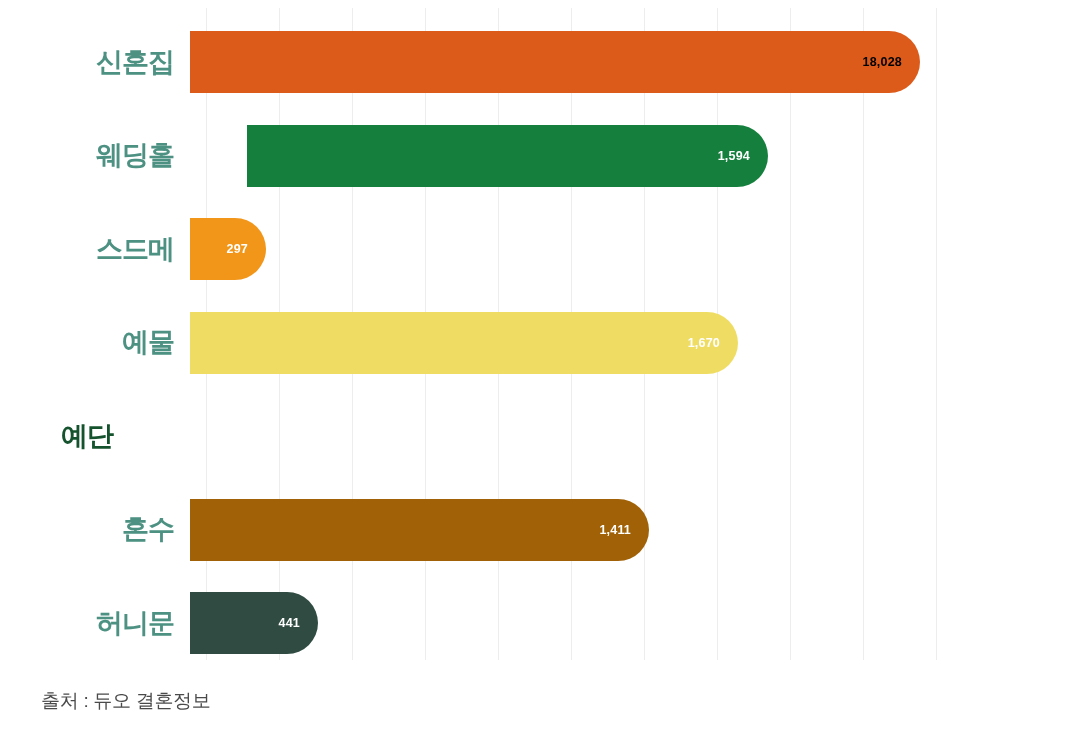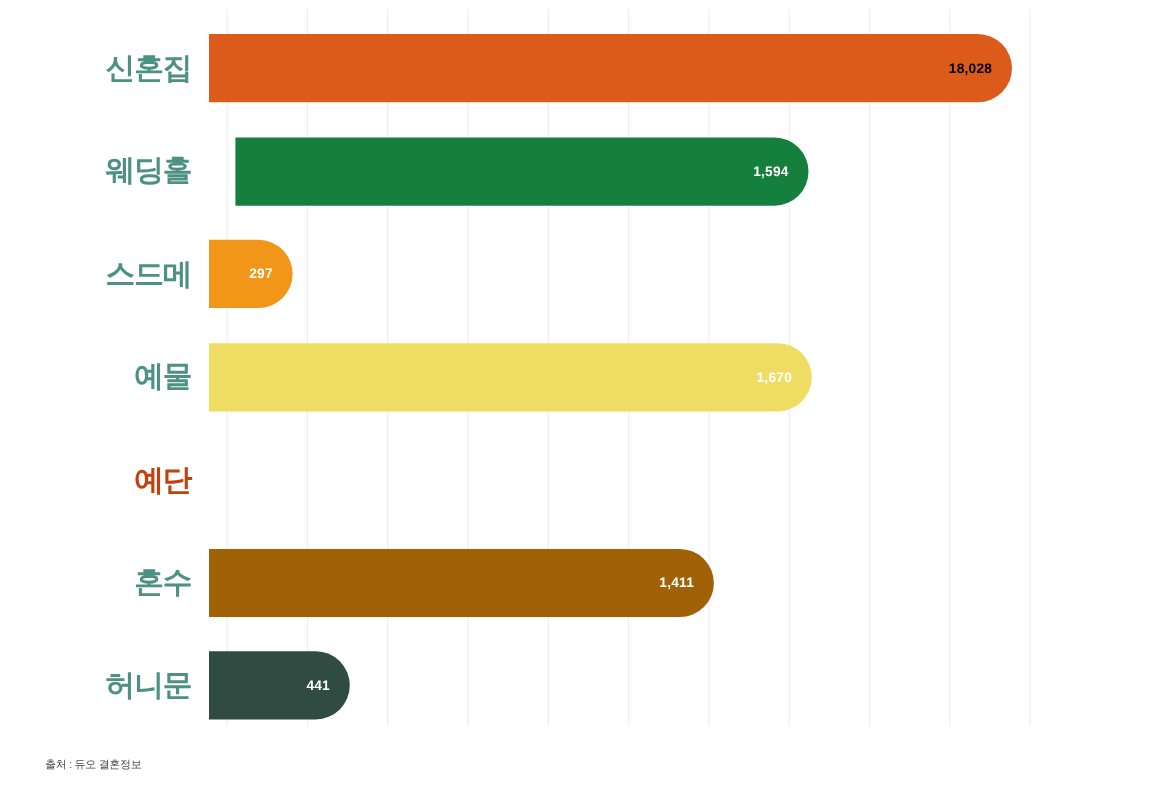--- a/index.html
+++ b/index.html
@@ -98,21 +98,21 @@
     color: #ffffff;
     letter-spacing: 0.2px;
     white-space: nowrap;
   }
 
   
   .source-note {
     position: absolute;
     left: 41px;
     top: 688px;
-    font-size: 10px;
+    font-size: 19px;
     color: #4a4a4a;
     letter-spacing: -0.3px;
     white-space: nowrap;
   }
 </style>
 </head>
 <body>
 
 <div id="chart-root">
 
@@ -134,21 +134,21 @@
 
   <div class="rows" id="rows">
       <div class="row" style="top: 31px;">
         <div class="cat-label" style="color: rgb(77, 145, 131);">신혼집</div>
         <div class="bar-wrap">
           <div class="bar" style="width: 730px; background: rgb(221, 91, 26);">
             <span class="bar-value" style="color: #000000;">18,028</span>
           </div>
         </div>
       </div>
-      <div class="row" style="top: 124.5px;">
+      <div class="row" style="top: 124.5px; gap: 33px;">
         <div class="cat-label" style="color: rgb(77, 145, 131);">웨딩홀</div>
         <div class="bar-wrap">
           <div class="bar" style="width: 521px; background: #15803d; margin-left: 24px;">
             <span class="bar-value" style="color: rgb(255, 255, 255);">1,594</span>
           </div>
         </div>
       </div>
       <div class="row" style="top: 218px;">
         <div class="cat-label" style="color: rgb(77, 145, 131);">스드메</div>
         <div class="bar-wrap">
@@ -159,21 +159,21 @@
       </div>
       <div class="row" style="top: 311.5px;">
         <div class="cat-label" style="color: rgb(77, 145, 131);">예물</div>
         <div class="bar-wrap">
           <div class="bar" style="width: 548px; background: rgb(239, 221, 99);">
             <span class="bar-value" style="color: rgb(255, 255, 255);">1,670</span>
           </div>
         </div>
       </div>
       <div class="row" style="top: 405px;">
-        <div class="cat-label" style="color: #c2410c;">예단</div>
+        <div class="cat-label" style="color: #14532d; text-align: center;">예단</div>
       </div>
       <div class="row" style="top: 498.5px;">
         <div class="cat-label" style="color: rgb(77, 145, 131);">혼수</div>
         <div class="bar-wrap">
           <div class="bar" style="width: 459px; background: #a16207;">
             <span class="bar-value" style="color: rgb(255, 255, 255);">1,411</span>
           </div>
         </div>
       </div>
       <div class="row" style="top: 592px;">

